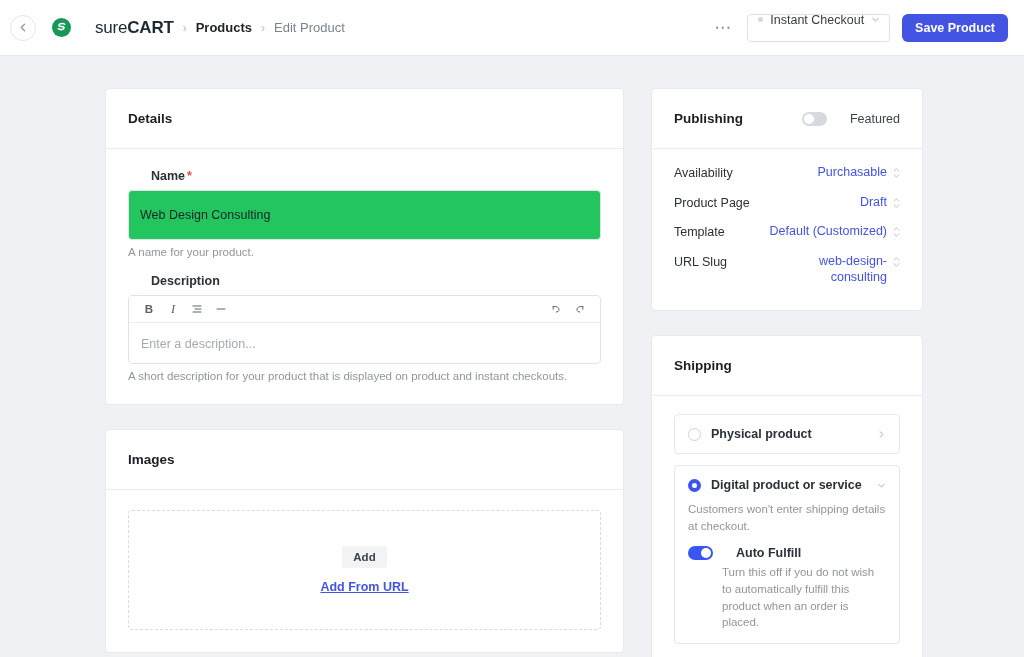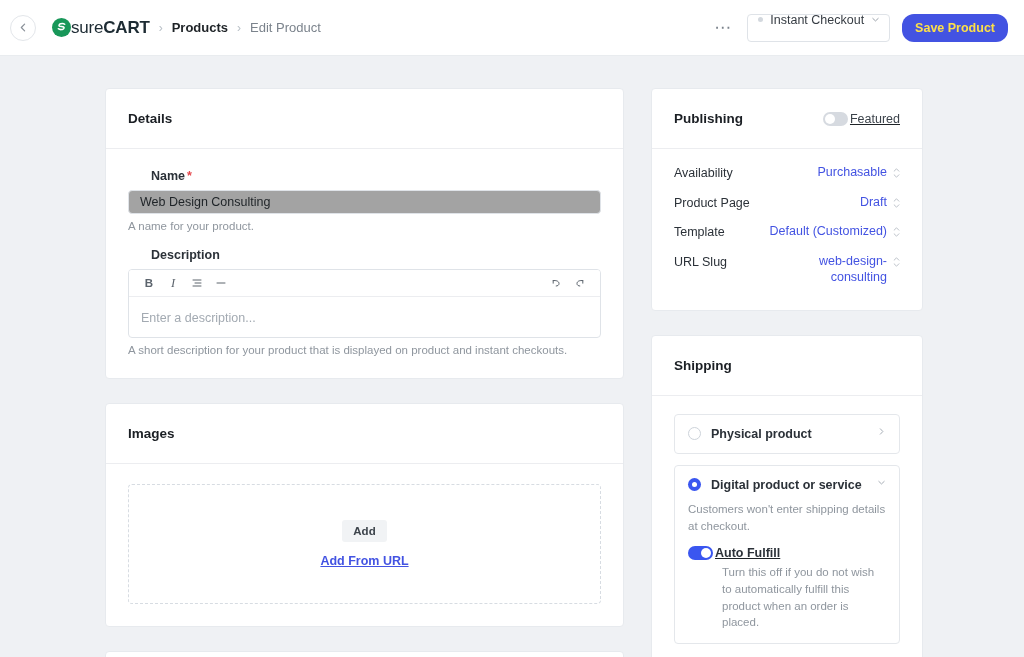--- a/index.html
+++ b/index.html
@@ -22,21 +22,21 @@
     position: relative;
   }
   .back-btn {
     width: 26px; height: 26px; border-radius: 50%;
     border: 1px solid #e3e6ea; background: #fff;
     display: flex; align-items: center; justify-content: center;
     color: #8a9199; flex: none; cursor: pointer;
   }
   .back-btn svg { display: block; }
 
-  .brand { display: flex; align-items: center; gap: 0; margin-left: 16px; flex: none; }
+  .brand { display: flex; align-items: center; gap: 24px; margin-left: 16px; flex: none; }
   .brand-mark {
     width: 19px; height: 19px; border-radius: 50%;
     background: #189759; position: relative; flex: none;
     display: flex; align-items: center; justify-content: center;
   }
   .brand-mark svg { display:block; }
   .brand-text { font-size: 17px; letter-spacing: -0.2px; line-height: 1; display:flex; align-items:baseline; }
   .brand-text .lite { font-weight: 400; color: #1d2b33; }
   .brand-text .bold { font-weight: 700; color: #1d2b33; }
 
@@ -51,22 +51,22 @@
   }
   .pill {
     height: 28px; border: 1px solid #dfe3e8; border-radius: 4px;
     background: #fff; display: flex; align-items: center; gap: 7px;
     padding: 0 9px 16px 10px; cursor: pointer;
   }
   .pill .dot { width: 5px; height: 5px; border-radius: 50%; background: #d3d8de; flex: none; }
   .pill .lbl { font-size: 12.5px; color: #363c43; white-space: nowrap; }
   .pill .chev { color: #9aa1a9; display: flex; }
   .save-btn {
-    height: 28px; border: none; border-radius: 12px;
-    background: #4353e2; color: #fde047;
+    height: 28px; border: none; border-radius: 6px;
+    background: #4353e2; color: #ffffff;
     font-family: inherit; font-size: 12.5px; font-weight: 600;
     padding: 0 13px; cursor: pointer; white-space: nowrap;
   }
 
   
   .page { padding: 32px 100px 0 105px; display: flex; gap: 27px; align-items: flex-start; }
   .col-main { width: 519px; flex: none; }
   .col-side { width: 272px; flex: none; }
 
   .card {
@@ -77,22 +77,22 @@
     padding: 22px 22px; border-bottom: 1px solid #ecedf0;
     display: flex; align-items: center; justify-content: space-between;
   }
   .card-title { font-size: 13.5px; font-weight: 700; color: #1b1f24; }
   .card-body { padding: 20px 22px 22px; }
 
   
   .field-label { font-size: 12.5px; font-weight: 700; color: #2b3138; margin-bottom: 7px; display: block; margin-left: 23px; }
   .req { color: #e5484d; font-weight: 700; margin-left: 2px; }
   .text-input {
-    width: 100%; height: 24px; border: 1px solid #dfe3e8; border-radius: 4px;
-    background: #a3a3a3; padding: 4px 11px; font-family: inherit; font-size: 12.5px; color: #1e2327;
+    width: 100%; height: 50px; border: 1px solid #dfe3e8; border-radius: 4px;
+    background: #22c55e; padding: 4px 11px; font-family: inherit; font-size: 12.5px; color: #1e2327;
   }
   .help { font-size: 11.5px; color: #8f969e; margin-top: 6px; }
 
   .editor { border: 1px solid #dfe3e8; border-radius: 4px; overflow: hidden; }
   .editor-toolbar {
     height: 27px; border-bottom: 1px solid #ecedf0; background: #fff;
     display: flex; align-items: center; padding: 0 9px; gap: 2px;
   }
   .tb-btn {
     width: 22px; height: 21px; display: flex; align-items: center; justify-content: center;
@@ -127,37 +127,37 @@
   }
   .side-row:first-child { padding-top: 0; }
   .side-label { font-size: 12.5px; color: #2b3138; flex: none; padding-top: 1px; }
   .side-value-wrap { display: flex; align-items: flex-start; gap: 6px; cursor: pointer; }
   .side-value {
     font-size: 12.5px; color: #4353e2; text-align: right; line-height: 1.25;
   }
   .stepper { display: flex; flex-direction: column; gap: 2px; color: #b3bac1; flex: none; padding-top: 3px; }
 
   
-  .toggle-wrap { display: flex; align-items: center; gap: 2px; cursor: pointer; text-decoration: underline; }
+  .toggle-wrap { display: flex; align-items: center; gap: 23px; cursor: pointer; }
   .toggle { width: 25px; height: 14px; border-radius: 8px; background: #d6dae0; position: relative; flex: none; }
   .toggle.on { background: #3a56f0; }
   .toggle .knob {
     position: absolute; top: 2px; left: 2px;
     width: 10px; height: 10px; border-radius: 50%; background: #fff;
   }
   .toggle.on .knob { left: 13px; }
   .toggle-label { font-size: 12.5px; color: #3c434b; }
 
   
   .opt-card {
     border: 1px solid #e4e7eb; border-radius: 4px; background: #fff;
     padding: 12px 13px; margin-bottom: 11px; cursor: pointer;
   }
   .opt-card:last-child { margin-bottom: 0; }
-  .opt-head { display: flex; align-items: flex-start; gap: 10px; }
+  .opt-head { display: flex; align-items: center; gap: 10px; }
   .radio { width: 13px; height: 13px; border-radius: 50%; border: 1px solid #cdd3da; background: #fff; flex: none; }
   .radio.sel {
     border: none; background: #3a56f0; position: relative;
   }
   .radio.sel::after {
     content: ""; position: absolute; top: 4px; left: 4px;
     width: 5px; height: 5px; border-radius: 50%; background: #fff;
   }
   .opt-title { font-size: 12.5px; font-weight: 700; color: #2b3138; }
   .opt-chev { margin-left: auto; color: #a6adb5; display: flex; }

